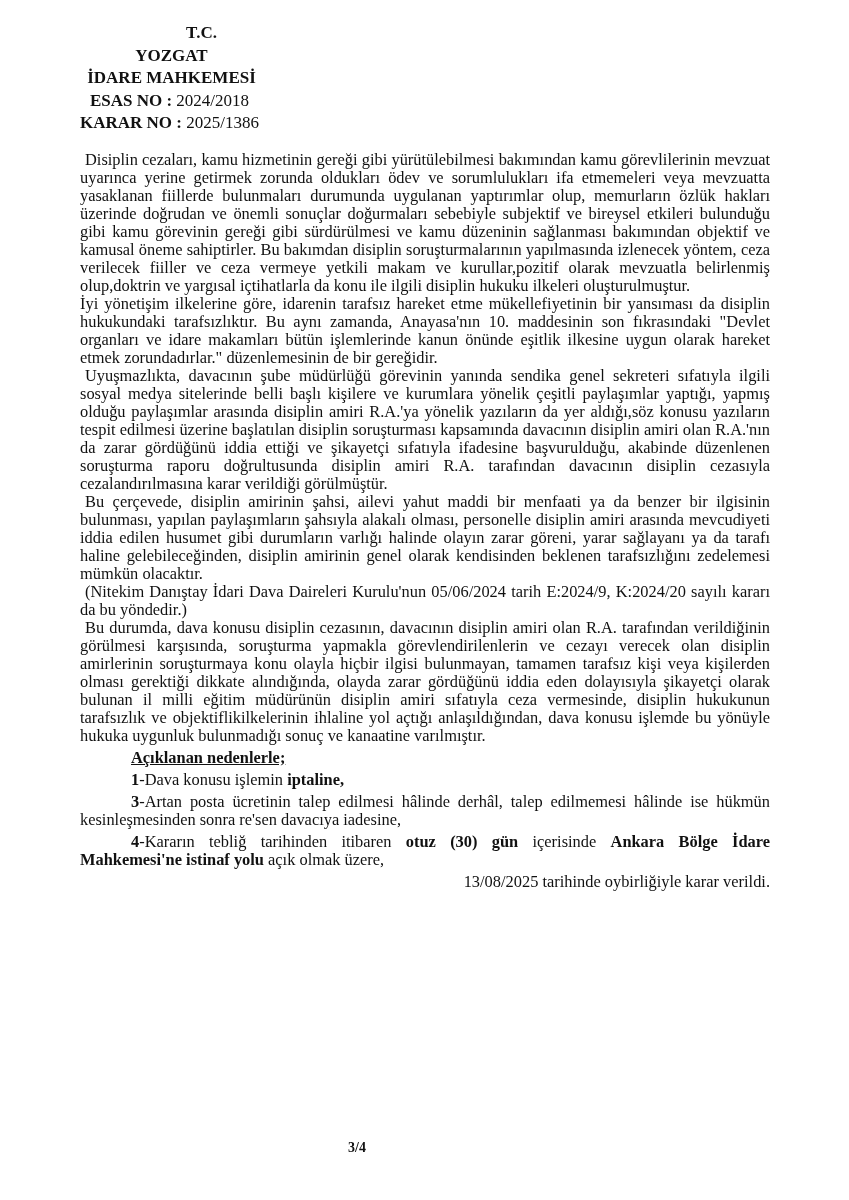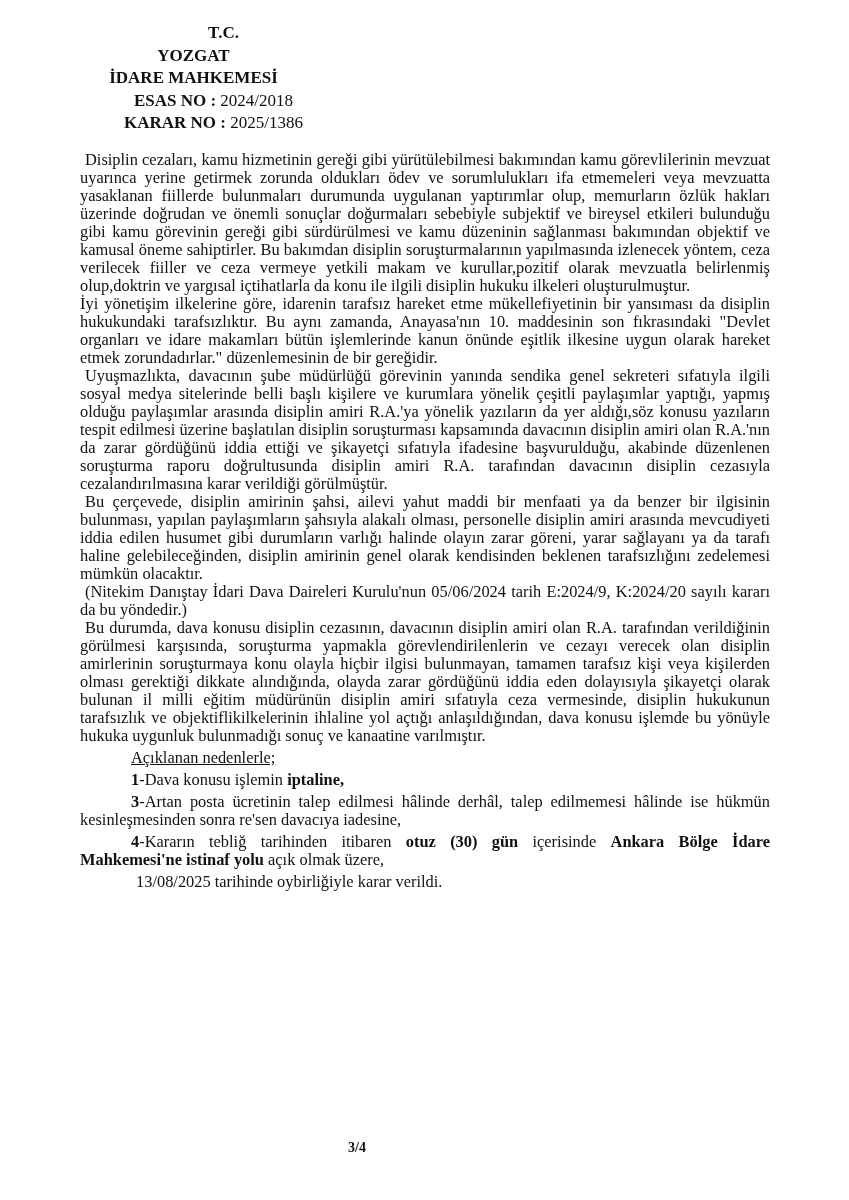--- a/index.html
+++ b/index.html
@@ -6,35 +6,35 @@
   body {
     width: 849px; height: 1200px; position: relative; overflow: hidden;
     font-family: "Liberation Serif", "DejaVu Serif", serif;
     color: #111111;
   }
   .header { position: absolute; left: 80px; top: 22px; font-size: 17px; line-height: 22.5px; text-align: center; }
   .header .b { font-weight: bold; }
   .hdr-tc { padding-left: 64px; }
   .hdr-yoz { padding-left: 4px; }
   .hdr-idare { padding-left: 4px; }
-  .hdr-row .lbl { font-weight: bold; margin-left: 44px; }
+  .hdr-row .lbl { font-weight: bold; }
   .hdr-row .val { font-weight: normal; }
 
   .body {
     position: absolute; left: 80px; top: 151px; width: 690px;
     font-size: 16.4px; line-height: 18px; text-align: justify;
   }
   .body p { margin: 0; }
   .ind1 { text-indent: 5px; }
   .ind2 { text-indent: 12px; }
   .tab { text-indent: 51px; }
   .gap { margin-top: 4px !important; }
-  .heading { font-weight: normal; text-decoration: underline; text-indent: 51px; }
+  .heading { font-weight: bold; text-decoration: underline; text-indent: 51px; }
   .b { font-weight: bold; }
-  .date-line { padding-left: 56px; text-align: left; }
+  .date-line { padding-left: 56px; text-align: right; }
   .pageno {
     position: absolute; left: 0; width: 714px; top: 1140px; text-align: center;
     font-size: 14px; font-weight: bold;
   }
 </style>
 </head>
 <body>
 
 <div class="header">
   <div class="b hdr-tc">T.C.</div>

